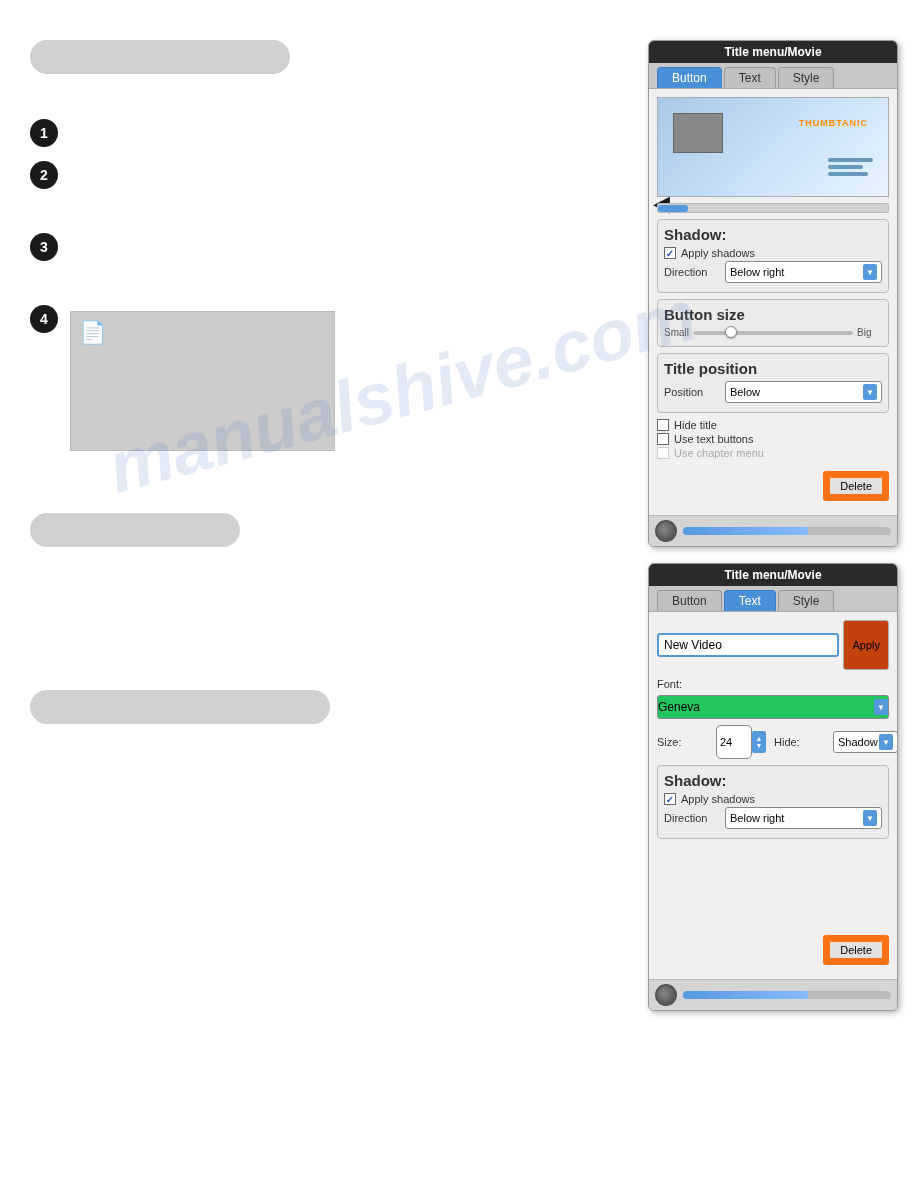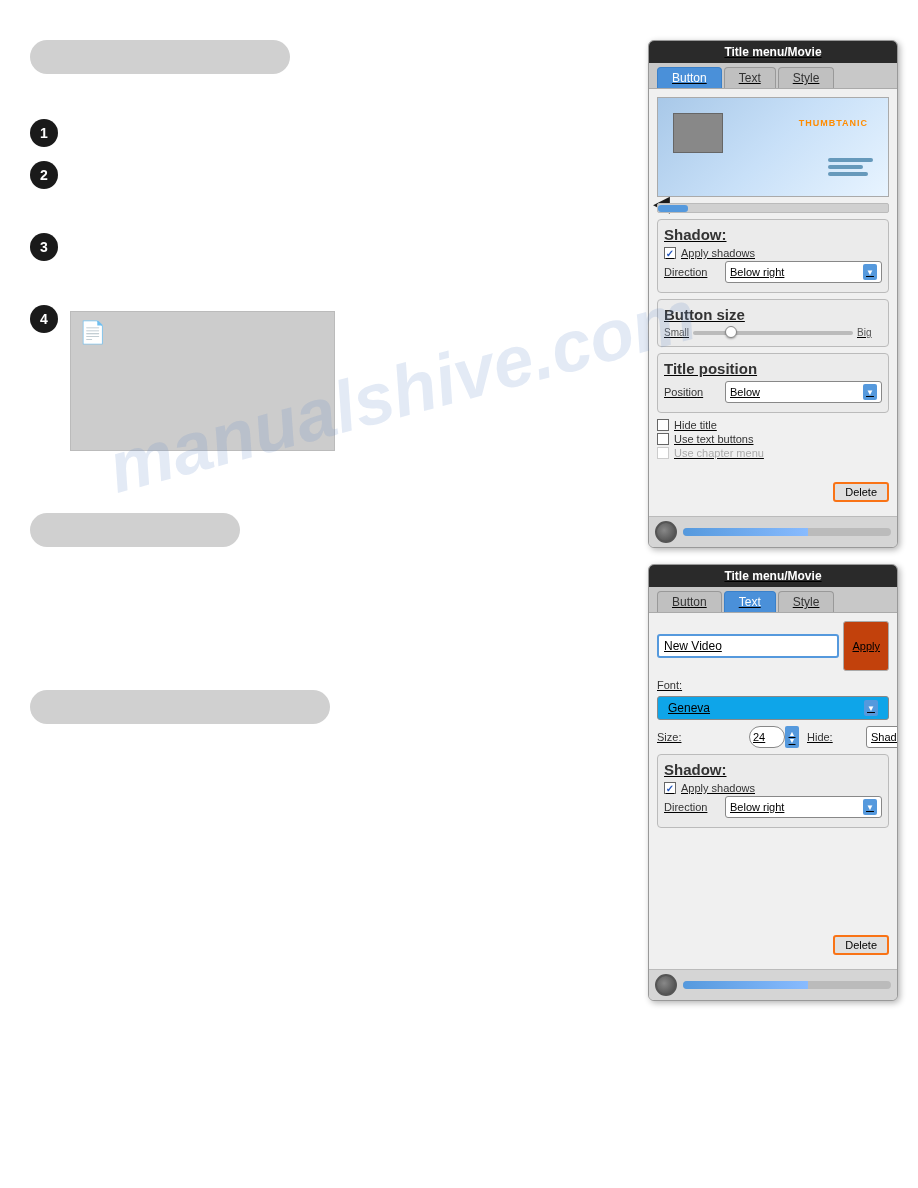--- a/index.html
+++ b/index.html
@@ -104,21 +104,20 @@
     }
 
     
     .panel-container {
       position: absolute;
       right: 20px;
       top: 40px;
       display: flex;
       flex-direction: column;
       gap: 16px;
-      text-decoration: underline;
     }
 
     .tmm-panel {
       width: 250px;
       background: #e8e8e8;
       border: 1px solid #999;
       border-radius: 6px;
       overflow: hidden;
       box-shadow: 2px 2px 6px rgba(0,0,0,0.3);
     }
@@ -351,26 +350,26 @@
     }
 
     .check-label-disabled {
       font-size: 11px;
       color: #aaa;
     }
 
     .delete-btn {
       float: right;
       background: #e0e0e0;
-      border: 2px solid #f97316;
+      border: 7px solid #f97316;
       border-radius: 3px;
       padding: 2px 10px;
       font-size: 11px;
       cursor: pointer;
-      margin-top: 15px;
+      margin-top: 4px;
     }
 
     .panel-footer {
       display: flex;
       align-items: center;
       padding: 4px 6px;
       background: #d5d5d5;
       border-top: 1px solid #bbb;
       gap: 6px;
     }
@@ -420,55 +419,54 @@
       border-radius: 3px;
       padding: 18px 8px;
       font-size: 11px;
       cursor: pointer;
     }
 
     .font-select {
       width: 100%;
       display: flex;
       align-items: center;
-      background: #0ea5e9;
+      background: #22c55e;
       border: 1px solid #888;
       border-radius: 3px;
-      padding: 3px 10px;
+      padding: 3px 0;
       font-size: 12px;
       justify-content: space-between;
       margin-bottom: 6px;
     }
 
     .size-style-row {
       display: flex;
       align-items: center;
       gap: 8px;
       margin-bottom: 6px;
     }
 
     .size-field, .style-field {
       display: flex;
       align-items: center;
       gap: 4px;
     }
 
     .size-input {
       width: 36px;
-      height: 22px;
+      height: 34px;
       border: 1px solid #888;
-      border-radius: 11px;
+      border-radius: 5px;
       text-align: center;
       font-size: 11px;
       background: #fff;
       display: flex;
       align-items: center;
       justify-content: space-between;
       padding: 0 3px;
-      margin-left: 33px;
     }
 
     .size-stepper {
       width: 14px;
       height: 22px;
       background: #5599dd;
       border-radius: 2px;
       display: flex;
       flex-direction: column;
       align-items: center;

